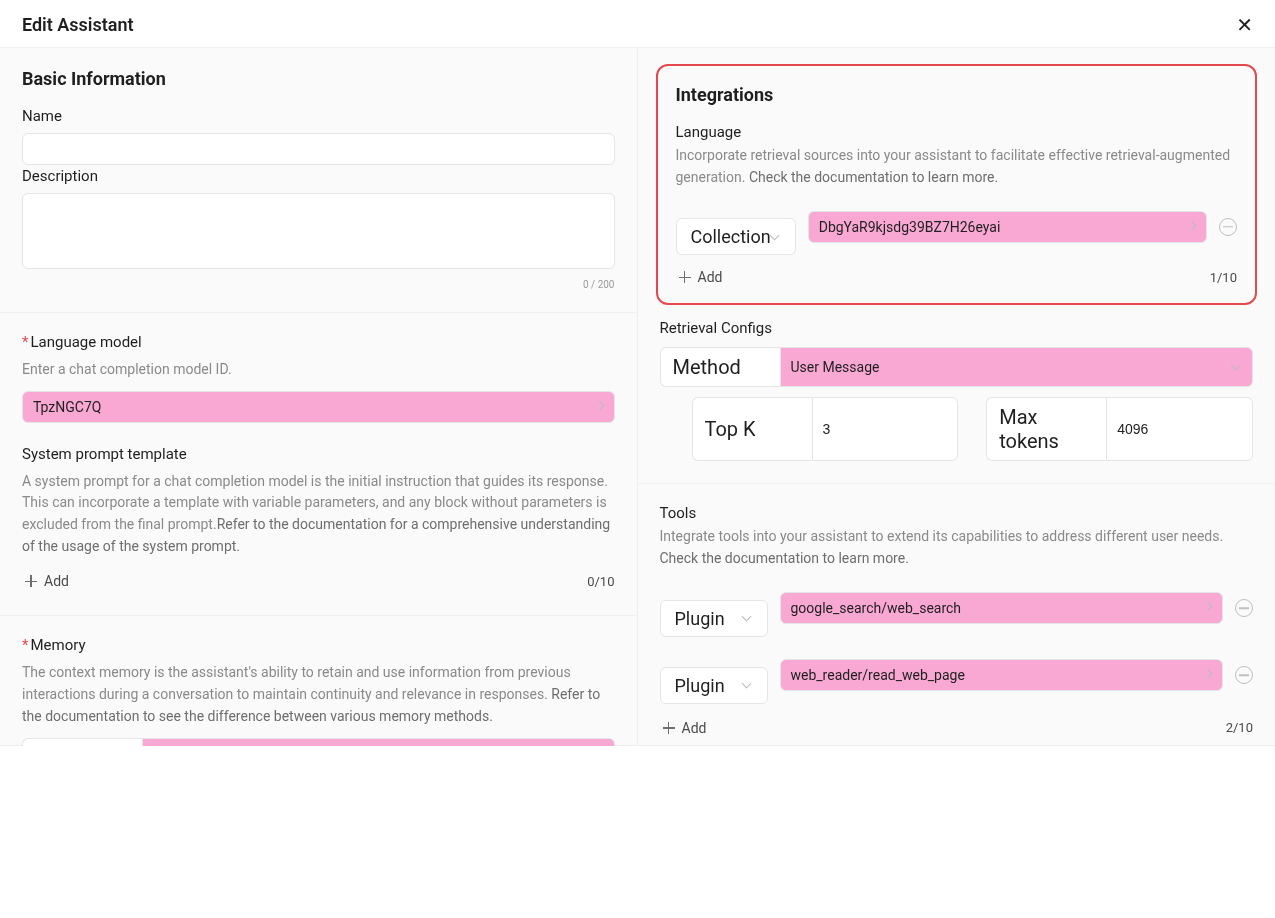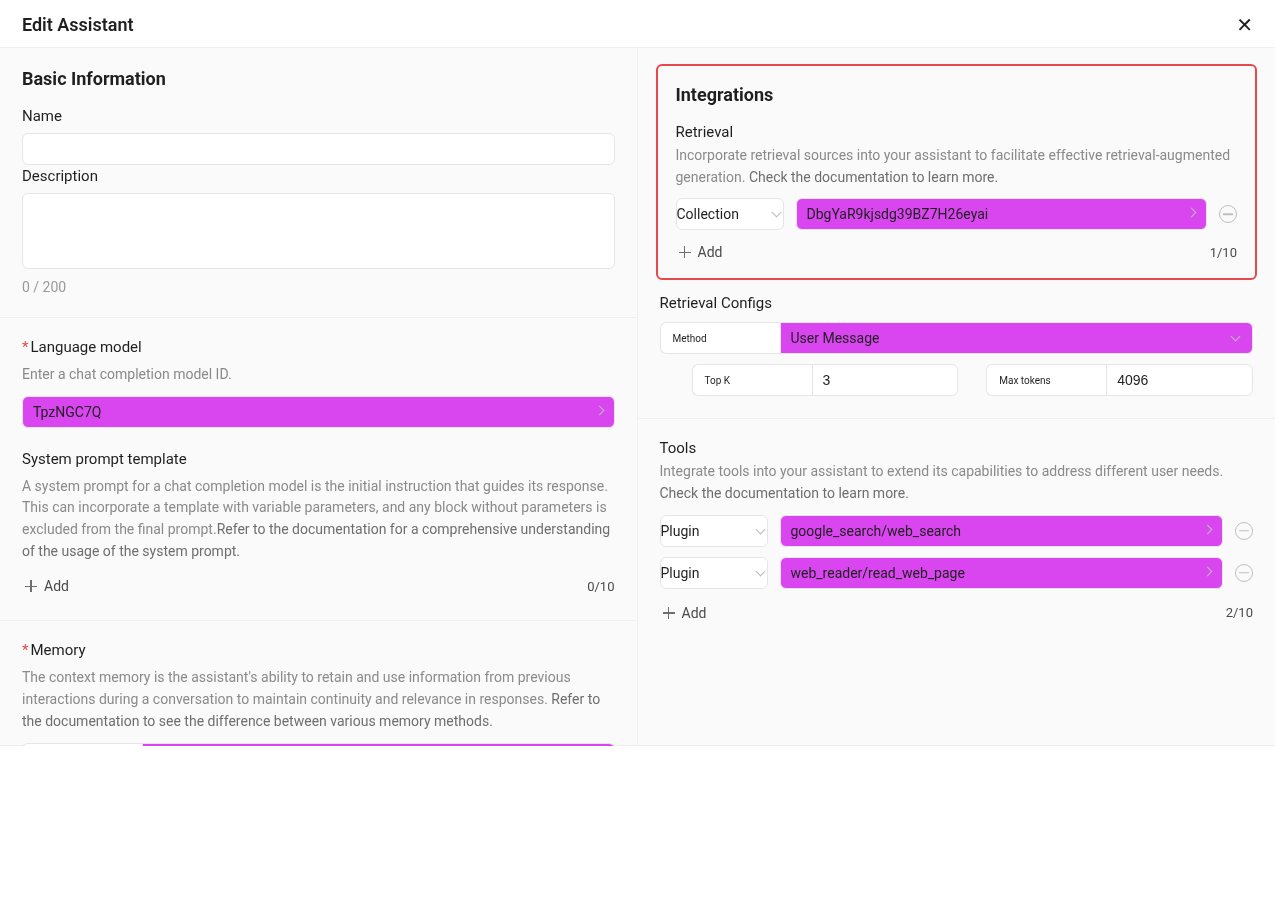--- a/index.html
+++ b/index.html
@@ -77,40 +77,41 @@
     background: #fff;
     border: 1px solid #e5e5e5;
     border-radius: 6px;
     padding: 7px 10px;
     font-size: 14px;
     color: #1f1f1f;
     outline: none;
   }
   .textarea { height: 76px; resize: none; }
   .counter {
-    font-size: 14px;
+    text-align: right;
+    font-size: 10px;
     color: #9a9a9a;
     margin-top: 6px;
   }
   .label-box {
     display: flex;
     align-items: center;
     background: #fff;
     border: 1px solid #e5e5e5;
     border-radius: 6px;
     padding: 7px 12px;
-    font-size: 10px;
+    font-size: 20px;
     color: #1f1f1f;
     min-width: 120px;
   }
   .select-like {
     display: flex;
     align-items: center;
     justify-content: space-between;
-    background: #d946ef;
+    background: #f9a8d4;
     border: 1px solid #e5e5e5;
     border-radius: 6px;
     padding: 7px 10px;
     font-size: 14px;
     cursor: pointer;
     gap: 8px;
   }
   .select-like .value { flex: 1 1 auto; overflow: hidden; text-overflow: ellipsis; white-space: nowrap; }
   .chev {
     width: 10px; height: 10px;
@@ -178,38 +179,38 @@
     padding: 4px 2px;
   }
   .count-badge { font-size: 13px; color: #4a4a4a; }
   .integration-row {
     display: flex; align-items: center; gap: 12px; margin-bottom: 10px;
   }
   .integration-row .type-select {
     flex: 0 0 108px;
     display: flex; align-items: center; justify-content: space-between;
     background: #fff; border: 1px solid #e5e5e5; border-radius: 6px;
-    padding: 7px 0; font-size: 14px; cursor: pointer;
+    padding: 7px 14px; font-size: 18px; cursor: pointer; margin-top: 20px;
   }
   .integration-row .value-select {
     flex: 1 1 auto;
   }
   .remove-circle {
     width: 18px; height: 18px; border: 1.5px solid #bfbfbf; border-radius: 50%;
     position: relative; cursor: pointer; flex: 0 0 auto;
   }
   .remove-circle::before {
     content: ""; position: absolute; left: 3px; right: 3px; top: 50%;
     height: 1.5px; background: #bfbfbf; transform: translateY(-50%);
   }
   .subheading {
     font-size: 15px; color: #1f1f1f; margin-bottom: 4px;
   }
   .highlight-box {
-    border: 2.5px solid #e5484d; border-radius: 6px;
+    border: 2.5px solid #e5484d; border-radius: 12px;
     padding: 18px 18px 14px 18px;
     margin: -4px -4px 14px -4px;
   }
   .mt-12 { margin-top: 12px; }
 </style>
 </head>
 <body>
 
 <div class="page">
   <div class="header">
@@ -288,21 +289,21 @@
 
     </div>
 
     <div class="col">
 
       <div class="section" style="border-bottom:1px solid #f0f0f0">
 
         <div class="highlight-box">
           <div class="section-title" style="margin-bottom:18px">Integrations</div>
 
-          <div class="subheading">Retrieval</div>
+          <div class="subheading">Language</div>
           <div class="hint">
             <span>Incorporate retrieval sources into your assistant to facilitate effective retrieval-augmented generation. </span><a class="link">Check the documentation to learn more.</a>
           </div>
 
           <div class="integration-row">
             <div class="type-select">
               <span>Collection</span>
               <span class="chev chev-down"></span>
             </div>
             <div class="select-like value-select">

